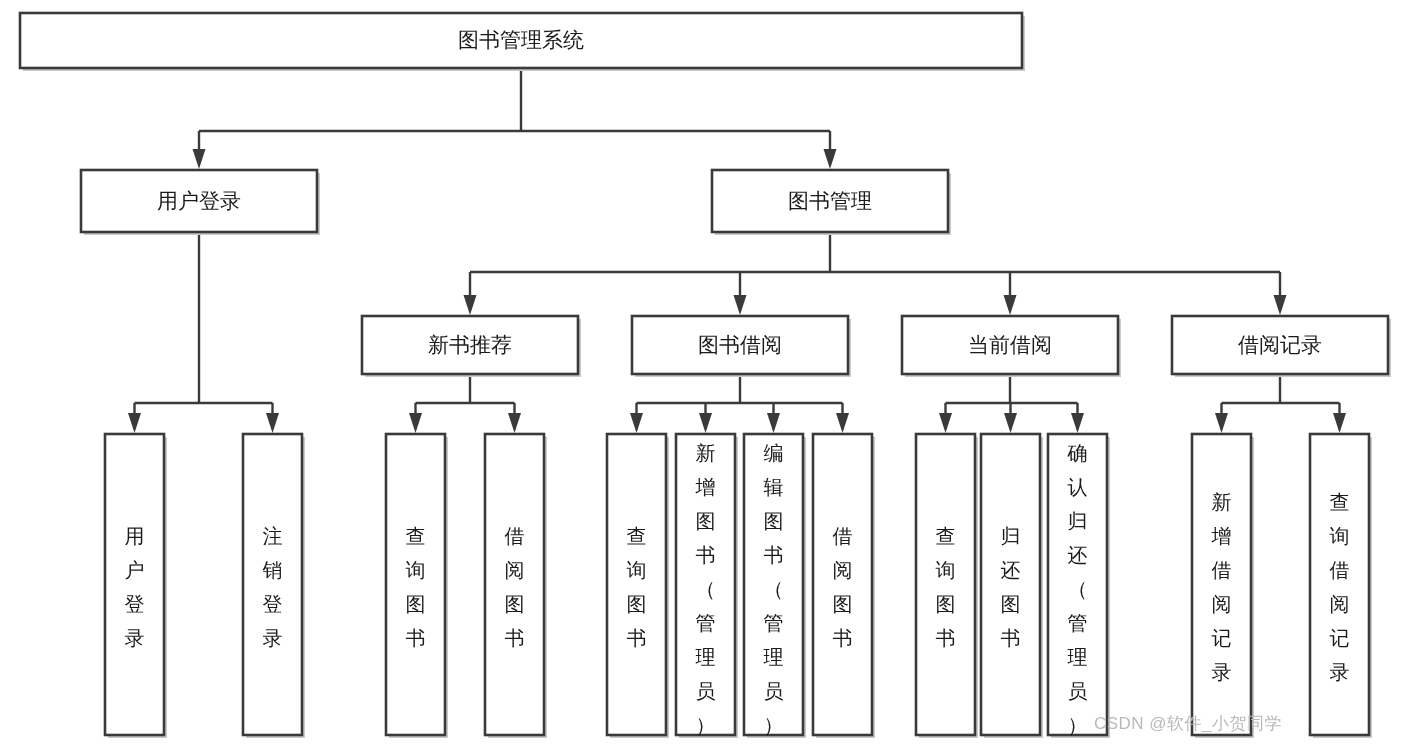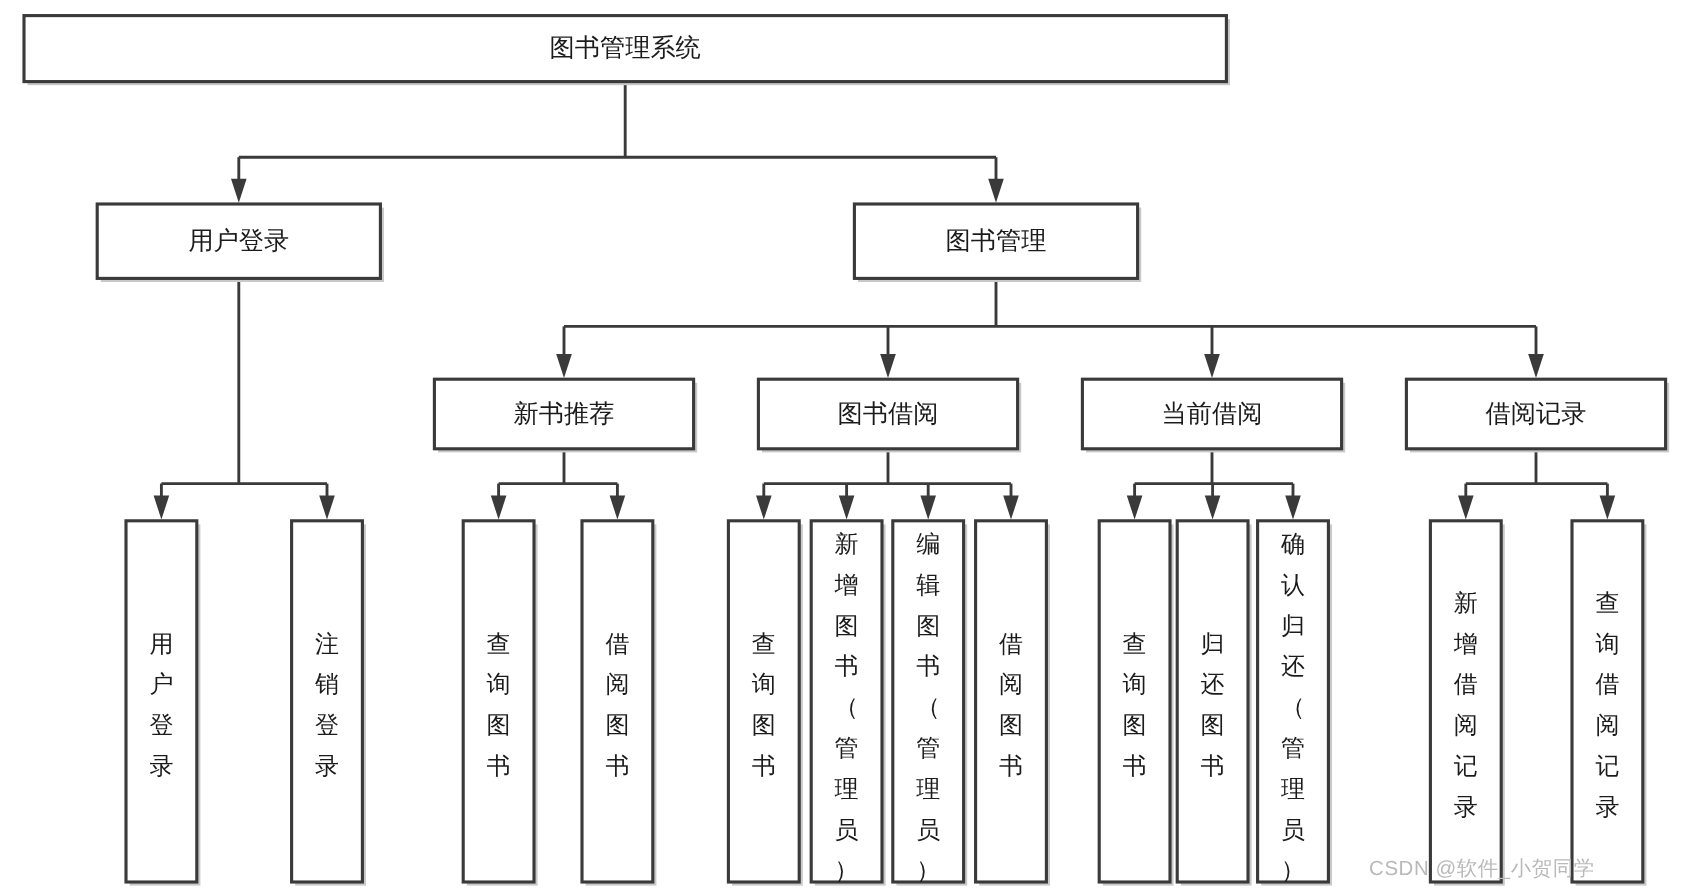--- a/index.html
+++ b/index.html
@@ -11,21 +11,20 @@
     width: 1405px;
     height: 747px;
     font-family: "Liberation Sans", "DejaVu Sans", sans-serif;
     overflow: hidden;
     position: relative;
   }
   #diagram-root {
     position: relative;
     width: 1291px;
     height: 747px;
-    padding-left: 47px;
   }
   svg#tree-svg {
     position: absolute;
     left: 0;
     top: 0;
     width: 1405px;
     height: 747px;
     display: block;
   }
   .node-box {

